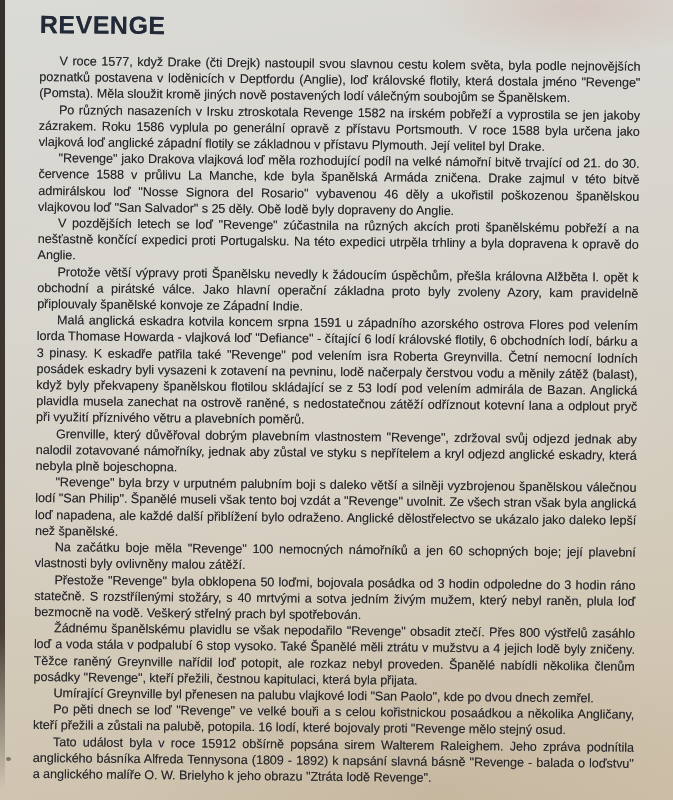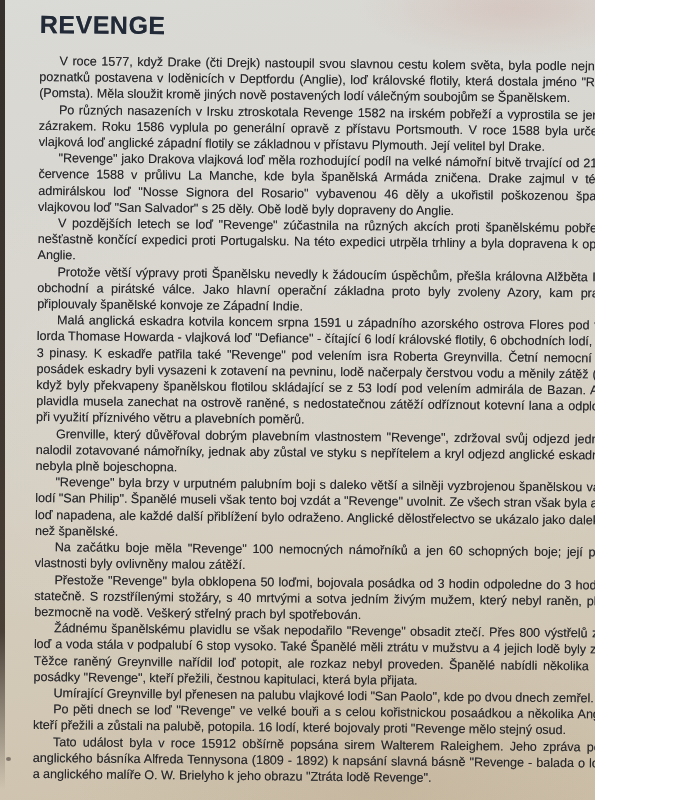--- a/index.html
+++ b/index.html
@@ -3,21 +3,21 @@
 <meta charset="utf-8">
 <style>
   html, body { margin: 0; padding: 0; }
   body {
     width: 673px; height: 800px;
     overflow: hidden;
     font-family: "Liberation Sans", sans-serif;
   }
   .page {
     position: relative;
-    width: 595px; height: 800px;
+    width: 673px; height: 800px;
     background:
       radial-gradient(ellipse 220px 70px at 86% 1%, rgba(195,125,115,0.20), transparent 70%),
       radial-gradient(ellipse 420px 240px at 65% 99%, rgba(130,95,55,0.10), transparent 75%),
       radial-gradient(ellipse 500px 380px at 45% 50%, rgba(255,255,255,0.10), transparent 80%),
       linear-gradient(171deg, #dadad6 0%, #d7d4cc 38%, #d3cab9 72%, #cdc0a9 100%);
     overflow: hidden;
   }
   .spine-edge {
     position: absolute; left: 0; top: 0;
     width: 5px; height: 790px;

